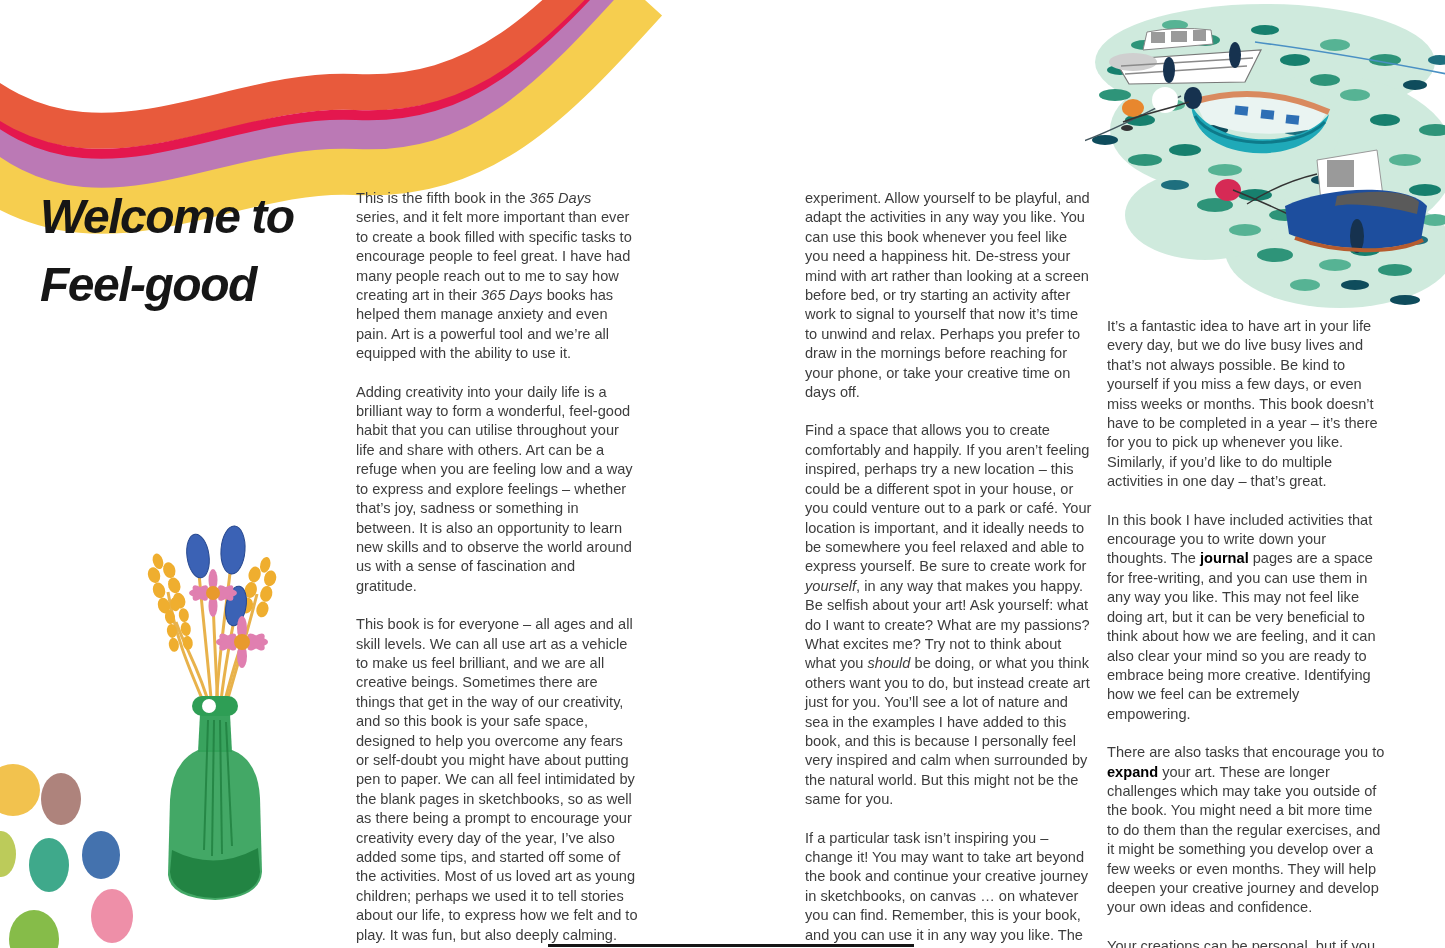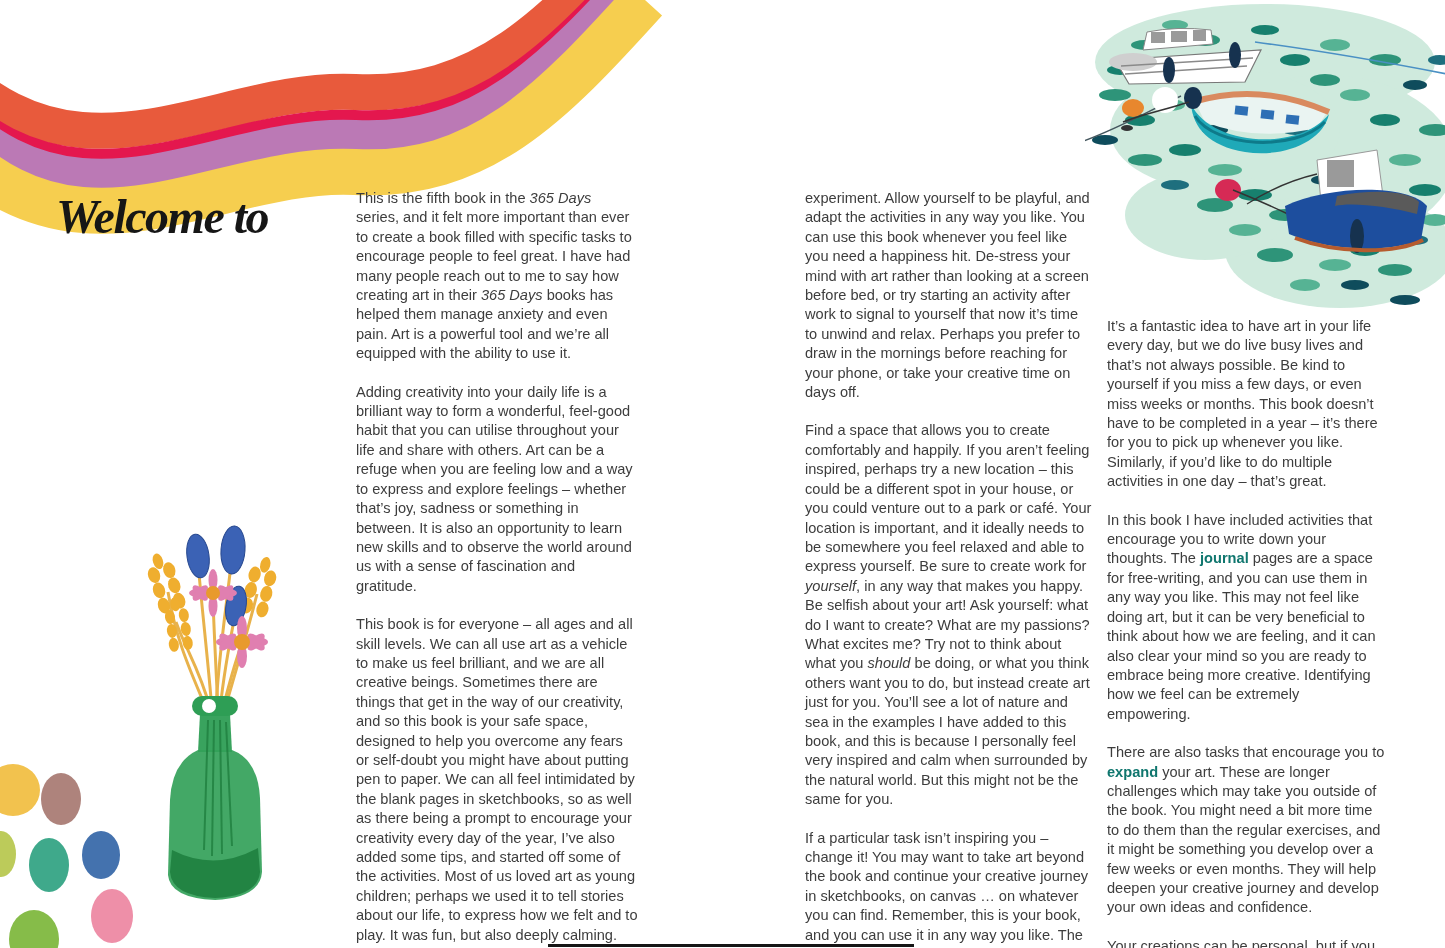--- a/index.html
+++ b/index.html
@@ -1,26 +1,26 @@
 <!DOCTYPE html>
 <html><head>
 <meta charset="utf-8">
 <style>
   html,body{margin:0;padding:0;background:#ffffff;}
   #page{position:relative;width:1445px;height:948px;background:#ffffff;overflow:hidden;
         font-family:"Liberation Sans",sans-serif;}
   .illus{position:absolute;}
-  .title{position:absolute;left:56px;top:183px;width:300px;
-         font-family:Liberation Serif, serif;font-style:italic;font-weight:700;
+  .title{position:absolute;left:40px;top:183px;width:300px;
+         font-family:Liberation Sans, sans-serif;font-style:italic;font-weight:700;
          font-size:48px;line-height:1.42;letter-spacing:-1.5px;color:#161616;}
   .title span{display:block;}
   .col{position:absolute;font-size:14.6px;line-height:1.33;color:#3d3d3d;}
   .col p{margin:0 0 19px 0;}
   .col em{font-style:italic;}
-  .col strong{font-weight:700;color:#0f766e;}
+  .col strong{font-weight:700;color:#000000;}
   #col1{left:356px;top:189px;width:282px;}
   #col2{left:805px;top:189px;width:288px;}
   #col3{left:1107px;top:317px;width:278px;}
   .fold-line{position:absolute;left:548px;top:944px;width:366px;height:3px;background:#161616;}
 </style>
 </head>
 <body>
 
 <div id="page">
 
@@ -132,20 +132,21 @@
       <path d="M232,174 C206,180 184,190 162,204" stroke="#333" stroke-width="1.3" fill="none"></path>
       <path d="M200,206 C242,186 322,183 342,206 L336,240 C300,254 240,250 204,234 Z" fill="#1D4E9E"></path>
       <path d="M252,196 C292,188 326,192 334,202 L332,214 C302,206 266,202 250,206 Z" fill="#5a5a5a"></path>
       <ellipse cx="272" cy="236" rx="7" ry="17" fill="#16324F"></ellipse>
       <path d="M210,238 C252,254 310,254 338,240" stroke="#B65C2F" stroke-width="4" fill="none"></path>
     </g>
   </svg>
 
   <div class="title">
     <span>Welcome to</span>
+    <span>Feel-good</span>
   </div>
 
   <svg class="illus" style="left:120px;top:520px;" width="200" height="400" viewBox="0 0 200 400" aria-hidden="true">
     <g stroke="#E8B24B" stroke-width="3" fill="none">
       <path d="M86,188 C70,150 56,120 48,72"></path>
       <path d="M90,188 C80,150 66,130 56,102"></path>
       <path d="M92,190 C88,140 82,90 78,42"></path>
       <path d="M96,190 C98,140 106,90 112,36"></path>
       <path d="M100,190 C104,150 110,120 116,90"></path>
       <path d="M98,190 C96,150 94,110 93,80"></path>

